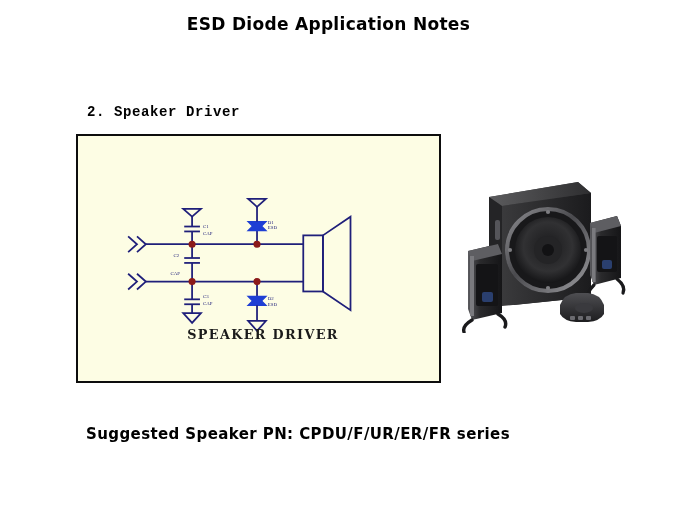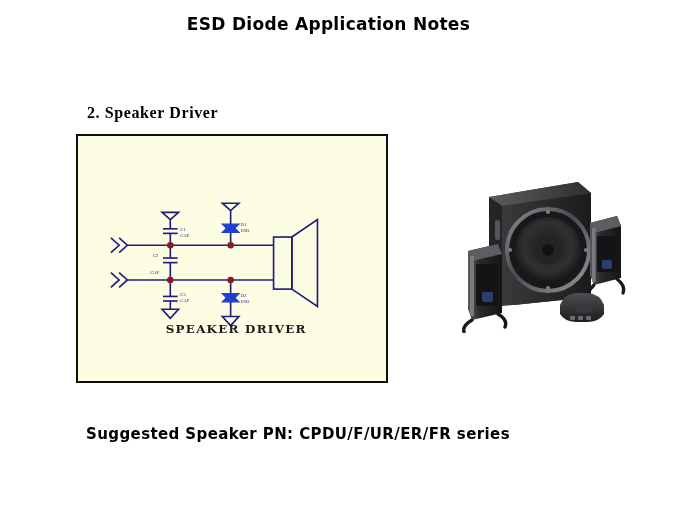--- a/index.html
+++ b/index.html
@@ -25,32 +25,32 @@
     font-weight: bold;
     color: #000000;
     letter-spacing: 0.3px;
     font-family: "DejaVu Sans", sans-serif;
   }
 
   #section-heading {
     position: absolute;
     left: 87px;
     top: 104px;
-    font-size: 16px;
+    font-size: 14px;
     font-weight: bold;
     color: #000000;
     letter-spacing: 0.6px;
-    font-family: Liberation Serif, serif;
+    font-family: Liberation Mono, monospace;
   }
 
   #schematic-panel {
     position: absolute;
     left: 76px;
     top: 134px;
-    width: 312px;
+    width: 365px;
     height: 249px;
     background: #fdfde4;
     border: 2px solid #0d0d0d;
     box-sizing: border-box;
   }
   #schematic-svg {
     display: block;
     width: 100%;
     height: 100%;
   }

